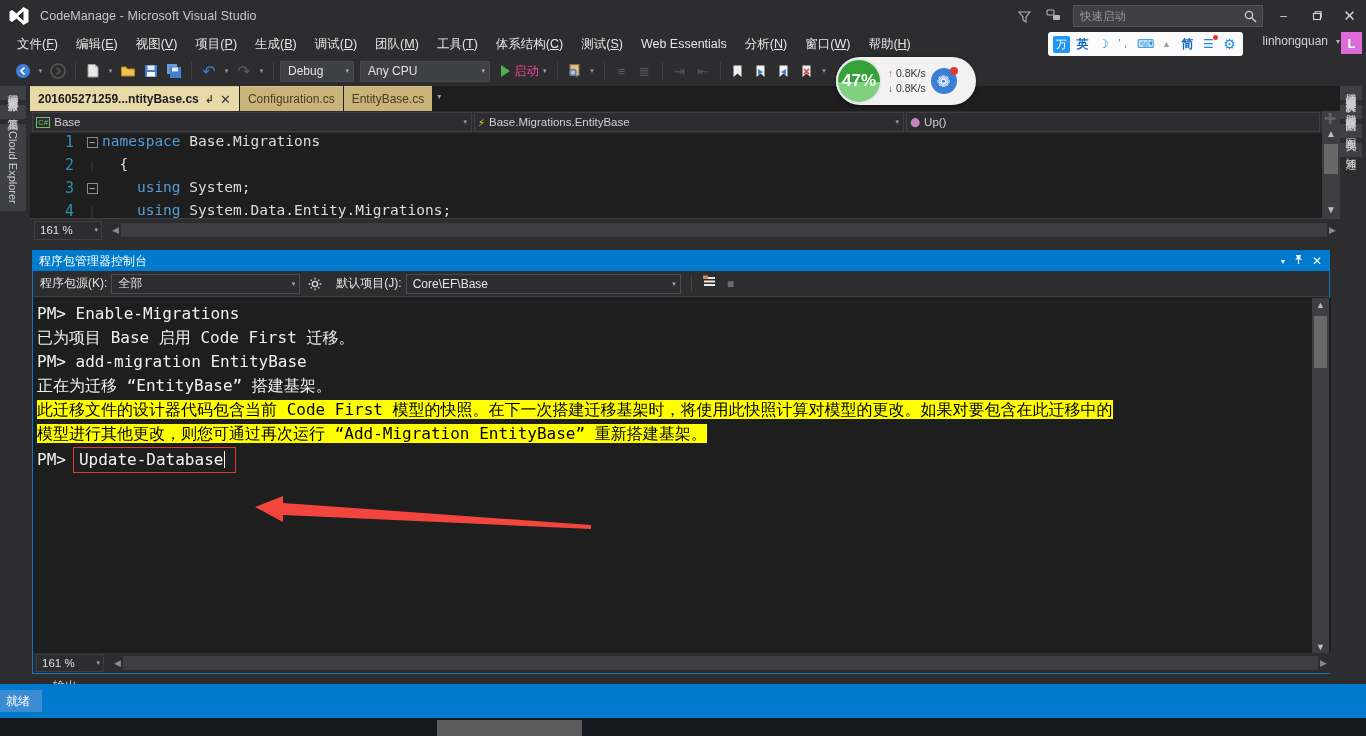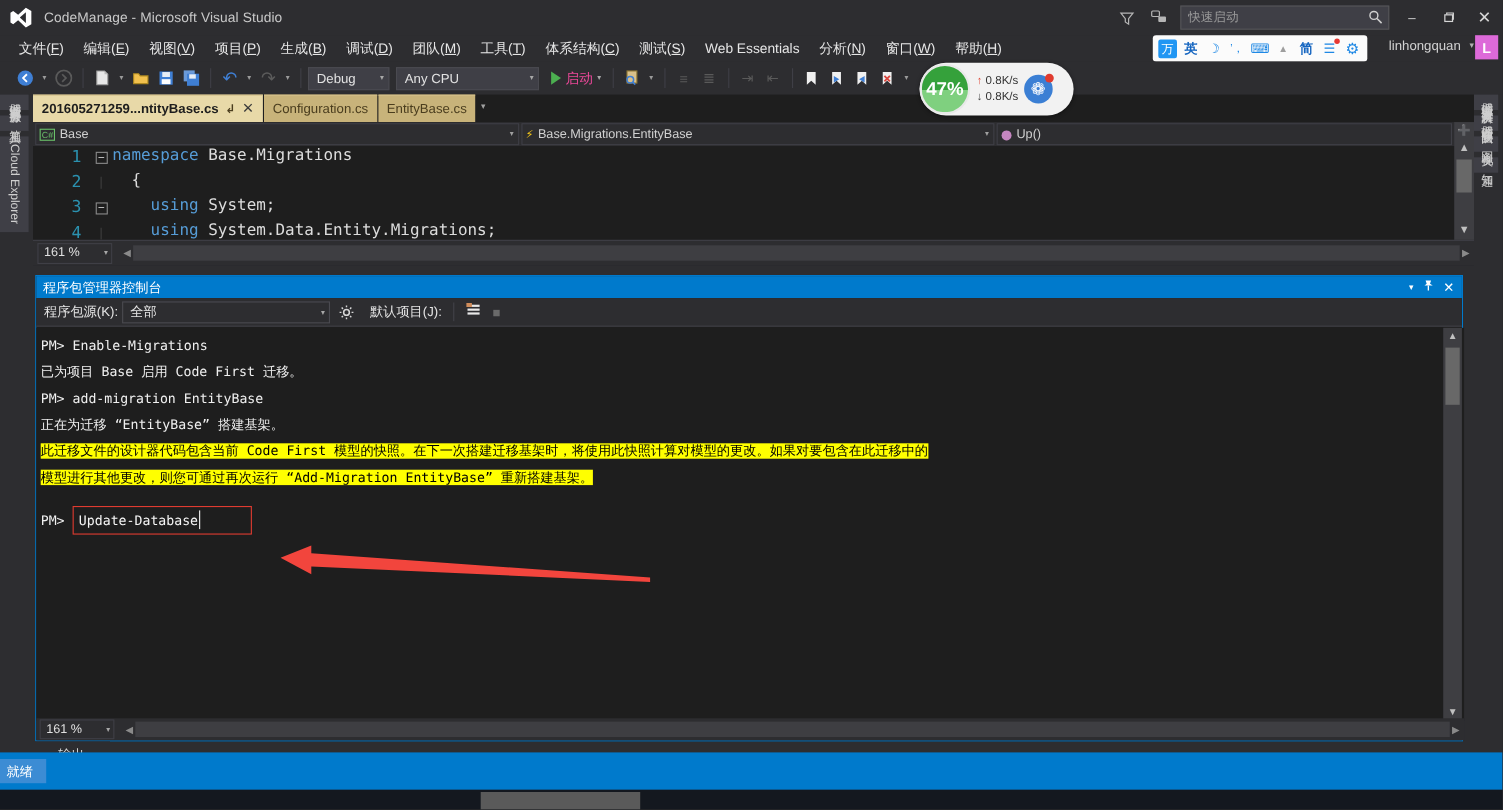--- a/index.html
+++ b/index.html
@@ -245,26 +245,26 @@
   }
   .combo-source { width: 189px; }
   .combo-project { width: 275px; }
   .pmc-gear { width: 22px; display: flex; align-items: center; justify-content: center; color: #d0d0d0; font-size: 13px; }
   .pmc-sep { width: 1px; height: 17px; background: #434349; margin: 0 6px; }
 
   .pmc-body {
     position: absolute; left: 0; top: 47px; width: 1298px; height: 357px;
     background: #1e1e1e; overflow: hidden;
     font-family: "DejaVu Sans Mono", "Liberation Mono", monospace;
-    font-size: 12px; line-height: 24px; color: #f0f0f0;
+    font-size: 16px; line-height: 24px; color: #f0f0f0;
     padding: 4px 0 0 4px;
   }
   .con-line { white-space: pre; height: 24px; }
   .hl { background: #ffff00; color: #000; }
-  .prompt-row { display: flex; align-items: center; height: 28px; margin-top: 13px; }
+  .prompt-row { display: flex; align-items: center; height: 28px; }
   .prompt-lbl { color: #f0f0f0; }
   .input-box {
     border: 1px solid #e03b30; padding: 1px 4px 2px 5px; margin-left: 7px;
     display: flex; align-items: center; min-width: 163px; height: 26px;
   }
   .input-box span { color: #f5f5f5; }
   .caret-bar {
     display: inline-block; width: 1px; height: 17px; background: #f5f5f5; margin-left: 1px;
   }
   .pmc-vscroll {
@@ -623,20 +623,24 @@
         <span>全部</span>
         <span style="font-size:7px;color:#a8a8a8">▾</span>
       </div>
       <span class="pmc-gear">
         <svg width="14" height="14" viewBox="0 0 14 14">
             <circle cx="7" cy="7" r="2.6" fill="none" stroke="#d6d6d6" stroke-width="1.4"></circle>
             <path d="M7 .7 L7 2.4 M7 11.6 L7 13.3 M.7 7 L2.4 7 M11.6 7 L13.3 7 M2.6 2.6 L3.8 3.8 M10.2 10.2 L11.4 11.4 M11.4 2.6 L10.2 3.8 M3.8 10.2 L2.6 11.4" stroke="#d6d6d6" stroke-width="1.3"></path>
           </svg>
       </span>
       <span class="pmc-lbl" style="margin-left:6px">默认项目(J):</span>
+      <div class="pmc-combo combo-project">
+        <span>Core\EF\Base</span>
+        <span style="font-size:7px;color:#a8a8a8">▾</span>
+      </div>
       <span class="pmc-sep"></span>
       <span>
         <svg width="15" height="15" viewBox="0 0 15 15">
           <rect x="2" y="3" width="11" height="2" fill="#e8e8e8"></rect>
           <rect x="2" y="6.5" width="11" height="2" fill="#e8e8e8"></rect>
           <rect x="2" y="10" width="11" height="2" fill="#e8e8e8"></rect>
           <path d="M1 1.5 L6 1.5 L6 5 L1 5 Z" fill="#d08c5a"></path>
         </svg>
       </span>
       <span style="margin-left:6px;color:#6a6a6a;font-size:12px">■</span>

